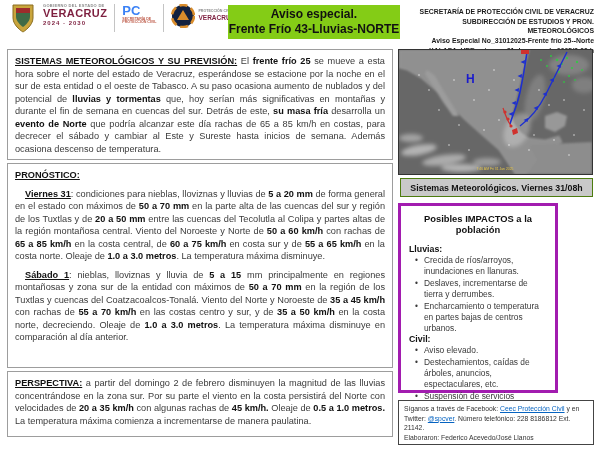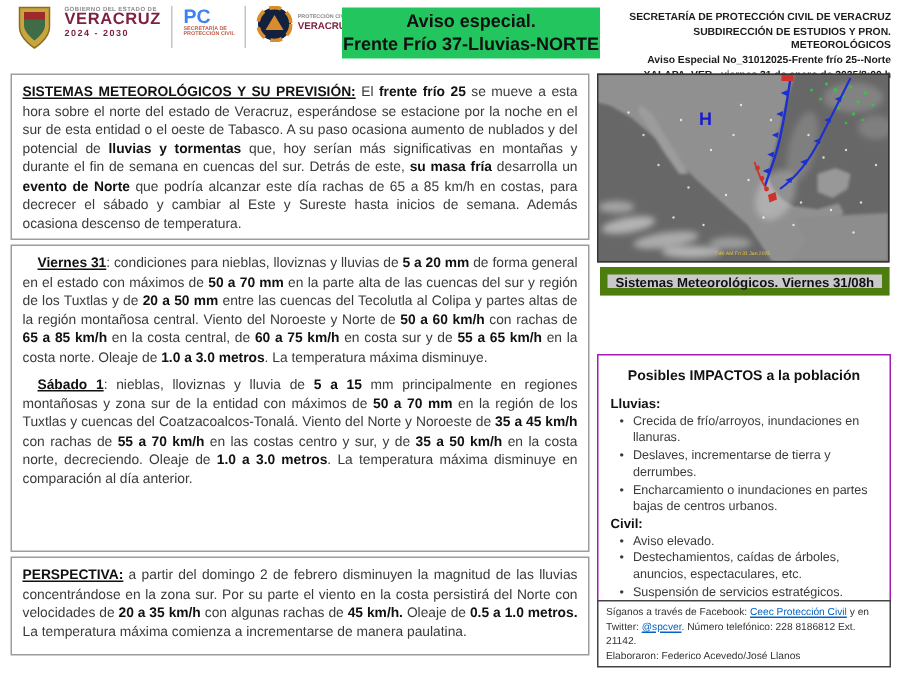--- a/index.html
+++ b/index.html
@@ -15,21 +15,21 @@
   .wordmark .yrs  { font-size:6px; font-weight:bold; color:#7d1f3f; letter-spacing:1px; }
   .vdiv { width:1px; height:28px; background:#c4c4c4; }
   .pc-block { text-align:left; line-height:1.05; }
   .pc-block .pc { font-size:13px; font-weight:bold; color:#3b82f6; }
   .pc-block .pcsub { font-size:3.6px; color:#c0604f; font-weight:bold; }
   .emblem-block { display:flex; align-items:center; gap:3px; }
   .emblem-txt { line-height:1.1; }
   .emblem-txt .etop { font-size:3.6px; color:#8a8a8a; font-weight:bold; }
   .emblem-txt .ebig { font-size:6.5px; color:#7d1f3f; font-weight:bold; }
 
-  .title-box { left:228px; top:5px; width:172px; height:34px; background:#22c55e;
+  .title-box { left:228px; top:5px; width:172px; height:34px; background:#84cc16;
                display:flex; flex-direction:column; justify-content:center; align-items:center;
                font-weight:bold; color:#111; font-size:12px; line-height:1.25; text-align:center; }
 
   .org-block { right:6px; top:7px; width:200px; text-align:right; font-size:6.9px; font-weight:bold;
                color:#1c1c1c; line-height:1.4; }
 
   
   .txt-box { left:7px; width:386px; border:1px solid #9d9d9d; background:#fff;
              padding:5px 7px; font-size:9.2px; line-height:1.36; text-align:justify; color:#3a3a3a; }
   #box-sistemas { top:49px;  height:111px; }
@@ -37,26 +37,26 @@
   #box-perspectiva { top:371px; height:66px; }
   .para { margin-bottom:6px; }
   .indent { text-indent:10px; }
   .b { font-weight:bold; color:#111;margin-top:48px; }
   .u { text-decoration:underline; }
   .lnk { color:#0563c1; text-decoration:underline; cursor:pointer; }
 
   
   .sat-frame { left:398px; top:49px; width:195px; height:126px; border:1px solid #333; background:#676767; }
   .sat-frame svg { display:block; width:100%; height:100%; }
-  .sat-caption { left:400px; top:178px; width:193px; height:19px; background:#c9c9c9; border:5px solid #4d7c0f;
+  .sat-caption { left:400px; top:178px; width:193px; height:19px; background:#c9c9c9; border:1px solid #4d7c0f;
                  display:flex; align-items:center; justify-content:center;
                  font-size:8.8px; font-weight:bold; color:#111; }
 
-  .impacts-box { left:398px; top:203px; width:196px; height:190px; border:1px solid #a21caf; background:#fff;
-                 padding:7px 8px; font-size:8.4px; color:#3a3a3a;margin-top:33px; }
+  .impacts-box { left:398px; top:203px; width:160px; height:190px; border:3px solid #a21caf; background:#fff;
+                 padding:7px 8px; font-size:8.4px; color:#3a3a3a; }
   .impacts-title { text-align:center; font-weight:bold; color:#111; font-size:9.4px; margin-bottom:9px; }
   .impact-group-label { font-weight:bold; color:#111; font-size:8.8px; }
   .impact-item { display:flex; gap:6px; padding-left:6px; line-height:1.3; margin:1px 0; }
   .impact-item .bullet { flex:0 0 auto; }
   .impacts-footer { font-weight:bold; color:#111; font-size:9.4px; margin-top:2px; }
 
   .social-box { left:398px; top:400px; width:196px; height:45px; border:1px solid #444; background:#fff;
                 padding:3px 5px; font-size:6.8px; line-height:1.4; color:#333; text-align:left; }
 </style>
 </head>
@@ -88,35 +88,36 @@
     </svg>
     <div class="emblem-txt">
       <div class="etop">PROTECCIÓN CIVIL</div>
       <div class="ebig">VERACRUZ</div>
     </div>
   </div>
 </div>
 
 <div class="abs title-box">
   <div>Aviso especial.</div>
-  <div>Frente Frío 37-Lluvias-NORTE</div>
+  <div>Frente Frío 43-Lluvias-NORTE</div>
 </div>
 
 <div class="abs org-block">
   <div>SECRETARÍA DE PROTECCIÓN CIVIL DE VERACRUZ</div>
   <div>SUBDIRECCIÓN DE ESTUDIOS Y PRON. METEOROLÓGICOS</div>
   <div>Aviso Especial No_31012025-Frente frío 25--Norte</div>
   <div>XALAPA, VER., viernes 31 de enero de 2025/8:00 h</div>
 </div>
 
 <div id="box-sistemas" class="abs txt-box">
   <div><span class="b u">SISTEMAS METEOROLÓGICOS Y SU PREVISIÓN:</span><span> El </span><span class="b">frente frío 25</span><span> se mueve a esta hora sobre el norte del estado de Veracruz, esperándose se estacione por la noche en el sur de esta entidad o el oeste de Tabasco. A su paso ocasiona aumento de nublados y del potencial de </span><span class="b">lluvias y tormentas</span><span> que, hoy serían más significativas en montañas y durante el fin de semana en cuencas del sur. Detrás de este, </span><span class="b">su masa fría</span><span> desarrolla un </span><span class="b">evento de Norte</span><span> que podría alcanzar este día rachas de 65 a 85 km/h en costas, para decrecer el sábado y cambiar al Este y Sureste hasta inicios de semana. Además ocasiona descenso de temperatura.</span></div>
 </div>
 
 <div id="box-pronostico" class="abs txt-box">
+  <div class="para"><span class="b u">PRONÓSTICO:</span></div>
   <div class="para indent"><span class="b u">Viernes 31</span><span>: condiciones para nieblas, lloviznas y lluvias de </span><span class="b">5 a 20 mm</span><span> de forma general en el estado con máximos de </span><span class="b">50 a 70 mm</span><span> en la parte alta de las cuencas del sur y región de los Tuxtlas y de </span><span class="b">20 a 50 mm</span><span> entre las cuencas del Tecolutla al Colipa y partes altas de la región montañosa central. Viento del Noroeste y Norte de </span><span class="b">50 a 60 km/h</span><span> con rachas de </span><span class="b">65 a 85 km/h</span><span> en la costa central, de </span><span class="b">60 a 75 km/h</span><span> en costa sur y de </span><span class="b">55 a 65 km/h</span><span> en la costa norte. Oleaje de </span><span class="b">1.0 a 3.0 metros</span><span>. La temperatura máxima disminuye.</span></div>
   <div class="indent"><span class="b u">Sábado 1</span><span>:  nieblas, lloviznas y lluvia de </span><span class="b">5 a 15</span><span> mm principalmente en regiones montañosas y zona sur de la entidad con máximos de </span><span class="b">50 a 70 mm</span><span> en la región de los Tuxtlas y cuencas del Coatzacoalcos-Tonalá. Viento del Norte y Noroeste de </span><span class="b">35 a 45 km/h</span><span> con rachas de </span><span class="b">55 a 70 km/h</span><span> en las costas centro y sur, y de </span><span class="b">35 a 50 km/h</span><span> en la costa norte, decreciendo. Oleaje de </span><span class="b">1.0 a 3.0 metros</span><span>. La temperatura máxima disminuye en comparación al día anterior.</span></div>
 </div>
 
 <div id="box-perspectiva" class="abs txt-box">
   <div><span class="b u">PERSPECTIVA:</span><span> a partir del domingo 2 de febrero disminuyen la magnitud de las lluvias concentrándose en la zona sur. Por su parte el viento en la costa persistirá del Norte con velocidades de </span><span class="b">20 a 35 km/h</span><span> con algunas rachas de </span><span class="b">45 km/h.</span><span> Oleaje de </span><span class="b">0.5 a 1.0 metros.</span><span> La temperatura máxima comienza a incrementarse de manera paulatina.</span></div>
 </div>
 
 <div class="abs sat-frame">
   <svg viewBox="0 0 193 124" preserveAspectRatio="none">
@@ -226,29 +227,29 @@
 </div>
 
 <div class="abs sat-caption">Sistemas Meteorológicos. Viernes 31/08h</div>
 
 <div class="abs impacts-box">
   <div class="impacts-title">Posibles IMPACTOS a la población</div>
   <div class="impact-group-label">Lluvias:</div>
   <div>
       <div class="impact-item">
         <span class="bullet">•</span>
-        <span>Crecida de frío/arroyos, inundaciones en llanuras.</span>
+        <span>Crecida de ríos/arroyos, inundaciones en llanuras.</span>
       </div>
       <div class="impact-item">
         <span class="bullet">•</span>
         <span>Deslaves, incrementarse de tierra y derrumbes.</span>
       </div>
       <div class="impact-item">
         <span class="bullet">•</span>
-        <span>Encharcamiento o inundaciones en partes bajas de centros urbanos.</span>
+        <span>Encharcamiento o temperatura en partes bajas de centros urbanos.</span>
       </div>
     </div>
   <div class="impact-group-label">Civil:</div>
   <div>
       <div class="impact-item">
         <span class="bullet">•</span>
         <span>Aviso elevado.</span>
       </div>
       <div class="impact-item">
         <span class="bullet">•</span>

